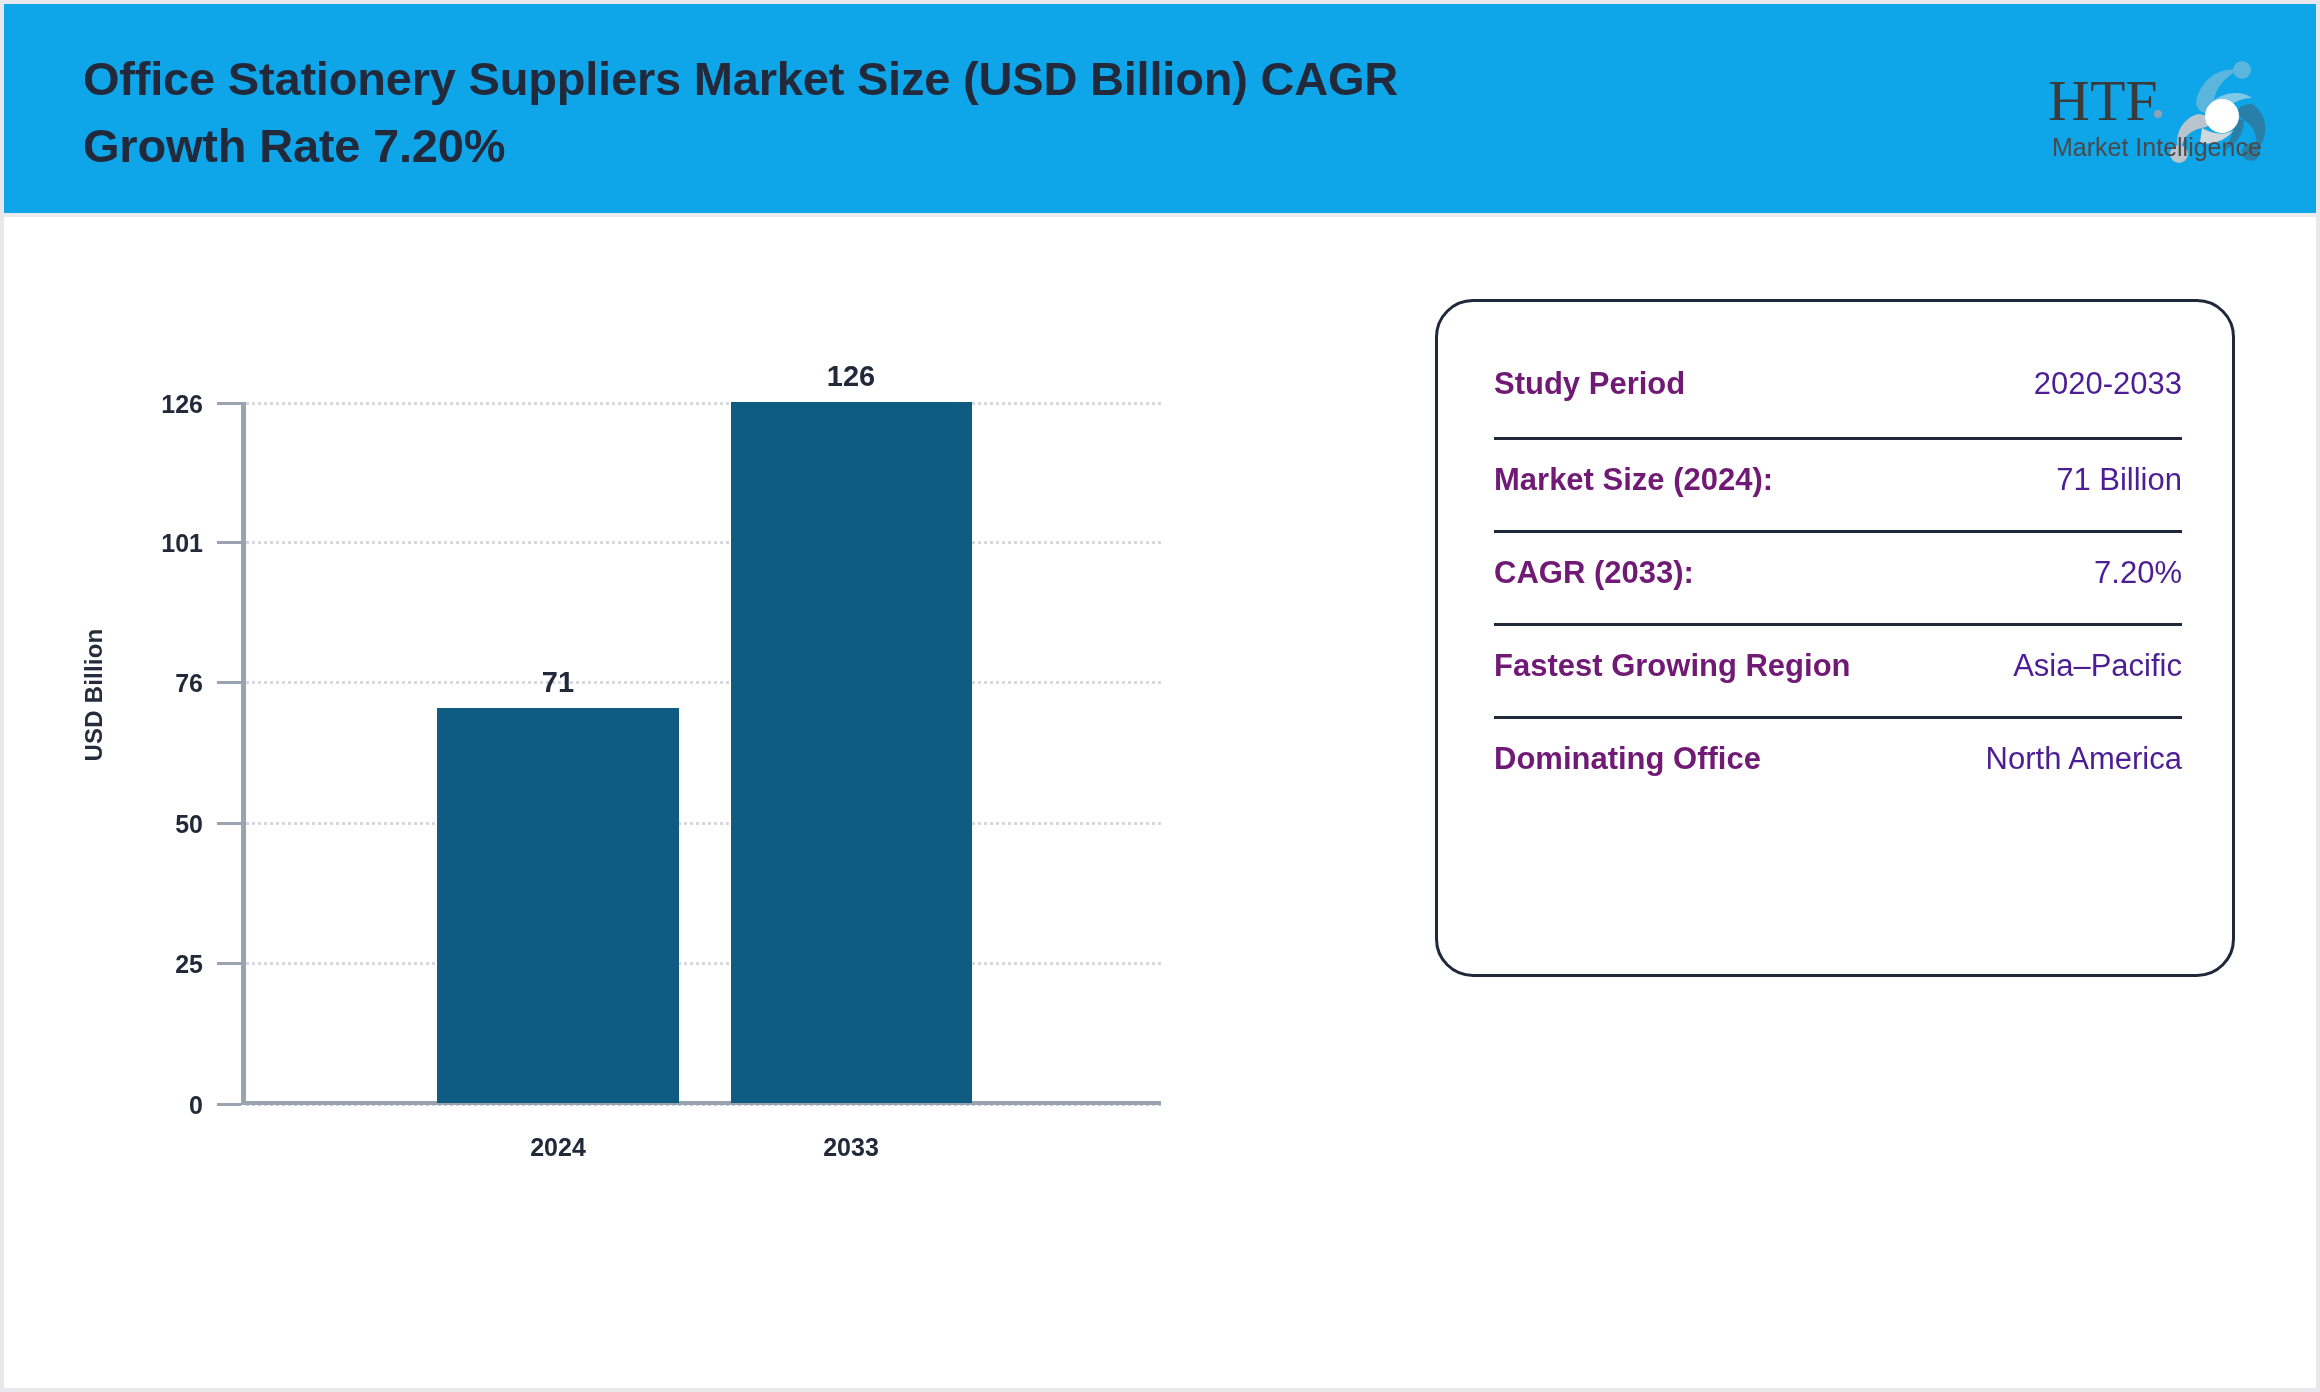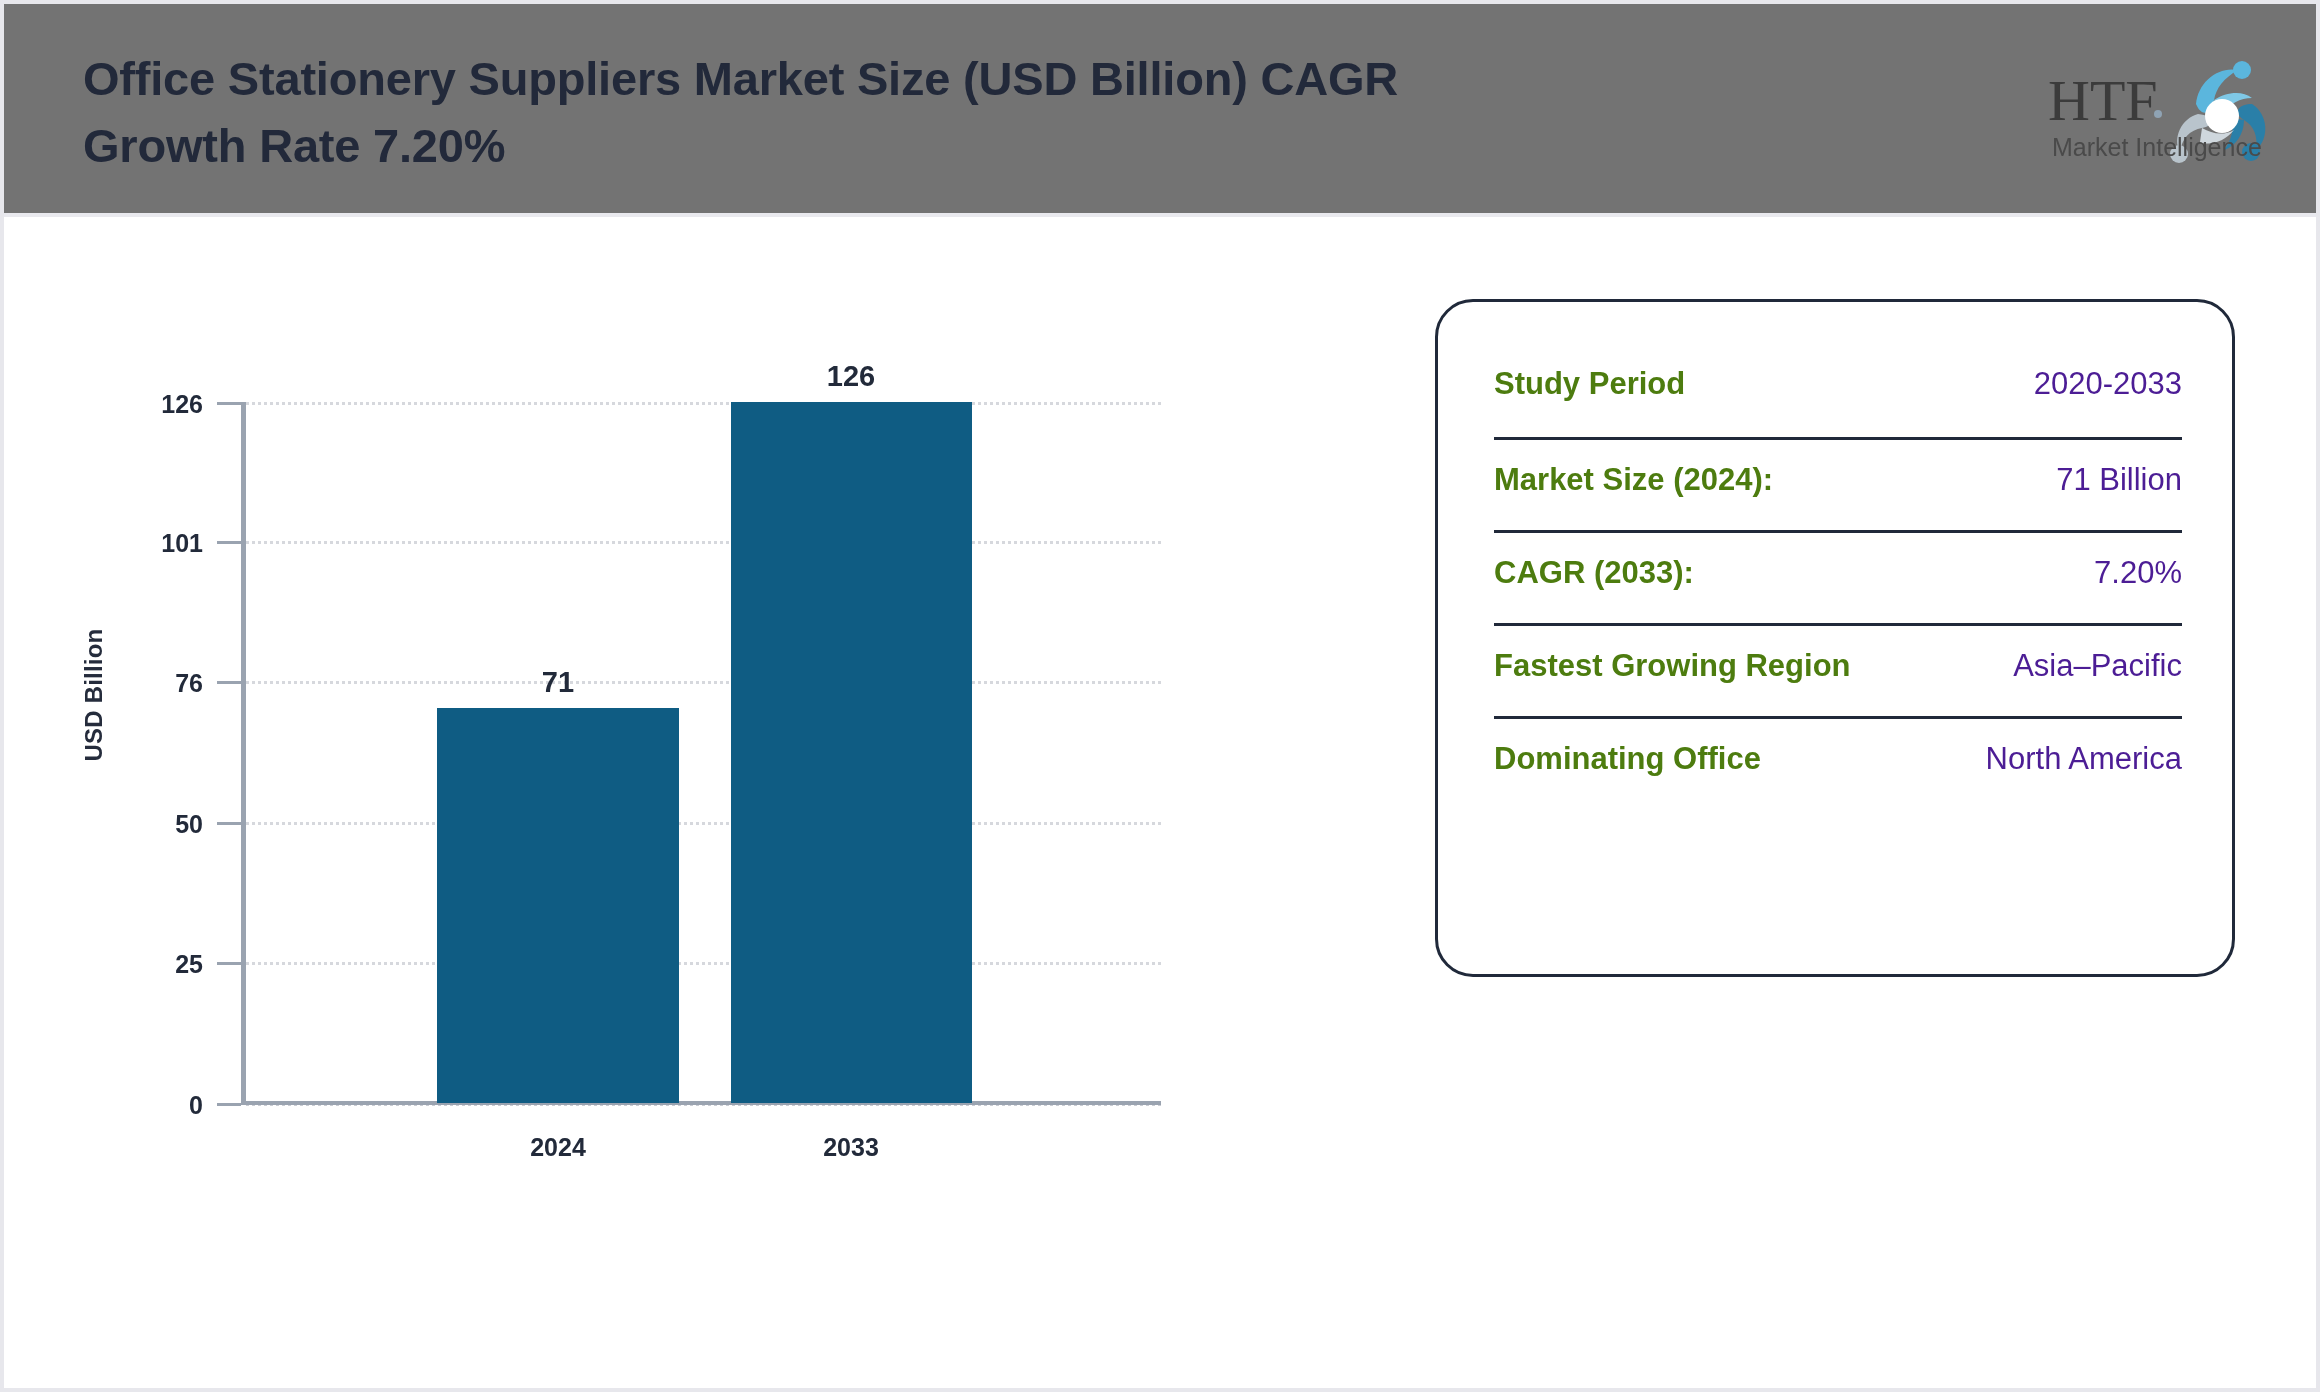--- a/index.html
+++ b/index.html
@@ -25,21 +25,21 @@
   }
 
   
   #header {
     position: absolute;
     left: 0;
     top: 0;
     width: 2312px;
     height: 213px;
     border-bottom: 4px solid #e9e9ee;
-    background: #737373;
+    background: #0ea5e9;
   }
 
   #page-title {
     position: absolute;
     left: 79px;
     top: 42px;
     width: 1320px;
     font-size: 47px;
     line-height: 1.42;
     font-weight: bold;
@@ -191,21 +191,21 @@
     padding-top: 22px;
   }
 
   .info-row + .info-row {
     border-top: 3px solid #20293a;
   }
 
   .info-label {
     font-size: 31px;
     font-weight: bold;
-    color: #4d7c0f;
+    color: #701a75;
     white-space: nowrap;
   }
 
   .info-value {
     font-size: 31px;
     font-weight: normal;
     color: #4c1d95;
     white-space: nowrap;
   }
 </style>

